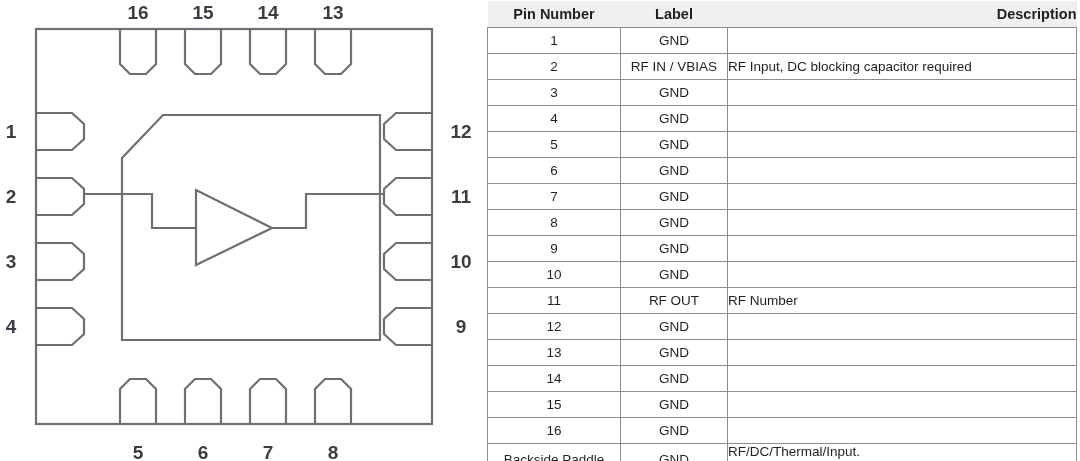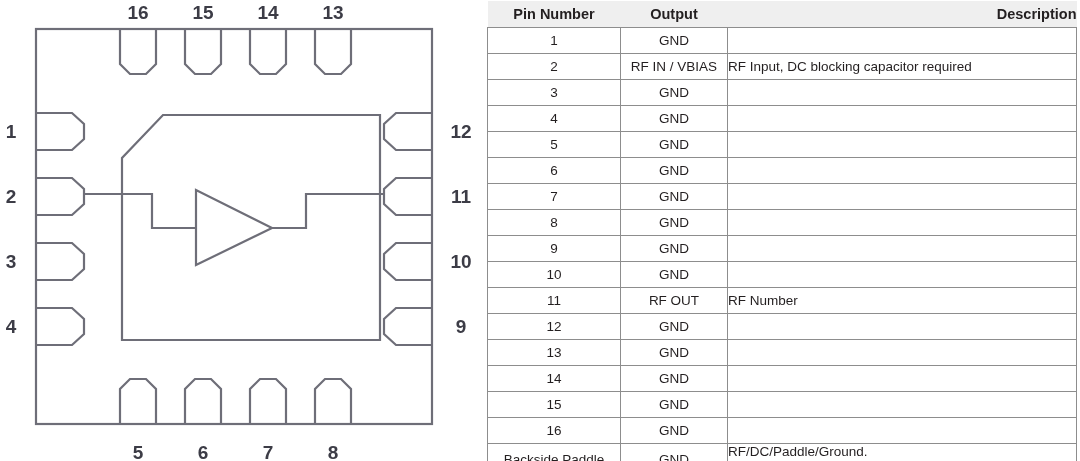--- a/index.html
+++ b/index.html
@@ -158,21 +158,21 @@
   <div id="pin-table-wrap">
     <table class="pin-table">
       <colgroup>
         <col class="c-pin">
           <col class="c-label">
           <col class="c-desc">
       </colgroup>
       <thead>
         <tr>
           <th class="h-pin">Pin Number</th>
-          <th class="h-label">Output</th>
+          <th class="h-label">Label</th>
           <th class="h-desc">Description</th>
         </tr>
       </thead>
       <tbody id="table-body">
           <tr>
             <td class="c-pinnum">1</td>
             <td class="c-lbl">GND</td>
             <td class="c-dsc"></td>
           </tr>
           <tr>
@@ -247,21 +247,21 @@
           </tr>
           <tr>
             <td class="c-pinnum">16</td>
             <td class="c-lbl">GND</td>
             <td class="c-dsc"></td>
           </tr>
           <tr class="paddle-row">
             <td class="c-pinnum">Backside Paddle</td>
             <td class="c-lbl">GND</td>
             <td class="c-dsc">
-              <span class="desc-line">RF/DC/Paddle/Ground.</span>
+              <span class="desc-line">RF/DC/Thermal/Input.</span>
               <span class="desc-line">Minimize the inductance and thermal resistance.</span>
             </td>
           </tr>
         </tbody>
     </table>
   </div>
 
 </div>
 
 </body></html>

